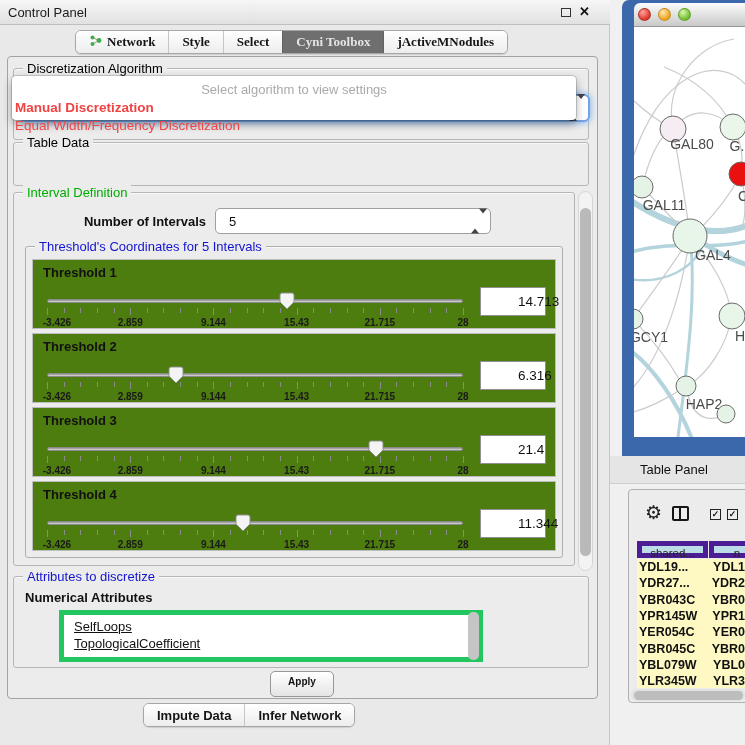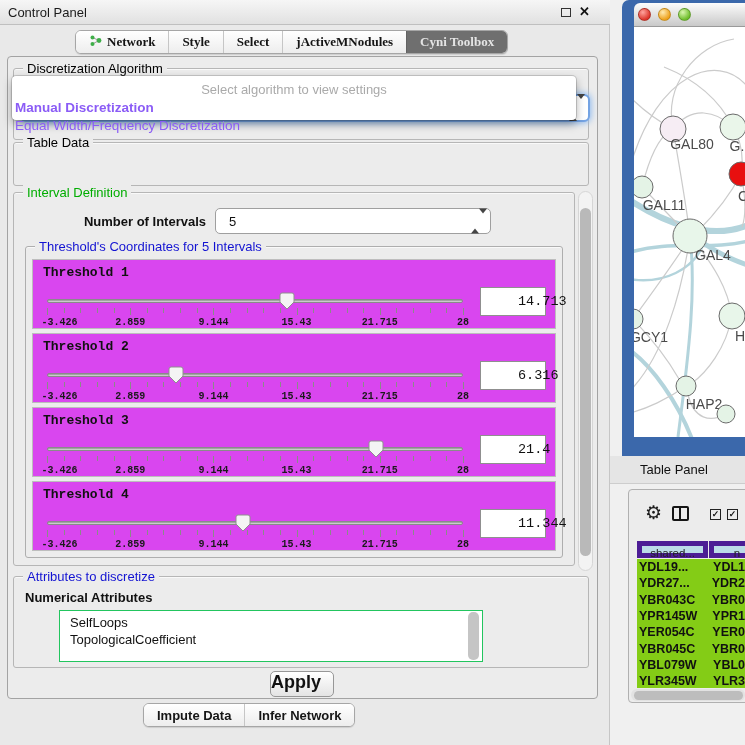--- a/index.html
+++ b/index.html
@@ -31,66 +31,66 @@
   .combo { position:absolute; background:#fff; border:1px solid #9f9f9f; border-radius:5px; font-size:13px; }
   .combo .val { position:absolute; left:10px; top:0; line-height:24px; color:#111; white-space:nowrap; }
   .stepper { position:absolute; right:10px; top:50%; transform:translateY(-50%); width:9px; }
   .stepper .up { width:0; height:0; border-left:4px solid transparent; border-right:4px solid transparent; border-bottom:5px solid #444; margin:0 auto 3px; }
   .stepper .dn { width:0; height:0; border-left:4px solid transparent; border-right:4px solid transparent; border-top:5px solid #444; margin:0 auto; }
 
   .algo-combo { left:20px; top:94px; width:570px; height:28px; background:#fff; border:2px solid #74a3e3; border-radius:6px; box-shadow:0 0 6px 1px #8db9ef; }
 
   .popup { left:12px; top:76px; width:564px; height:44px; background:#fff; border-radius:4px; box-shadow:0 4px 10px rgba(0,0,0,.35), 0 0 0 1px rgba(0,0,0,.15); }
   .pp-placeholder { position:absolute; left:0; top:6px; width:100%; text-align:center; color:#aaa; font-size:13px; }
-  .pp-opt { position:absolute; left:3px; font-size:13.5px; color:#8b5cf6; white-space:nowrap; }
+  .pp-opt { position:absolute; left:3px; font-size:13.5px; color:#ef4444; white-space:nowrap; }
 
   
   .vscroll-track { left:578px; top:191px; width:15px; height:380px; background:#f3f3f3; border:1px solid #d6d6d6; border-radius:8px; }
   .vscroll-thumb { left:580px; top:208px; width:11px; height:348px; background:#b9b9b9; border-radius:6px; }
 
   .num-label { left:70px; top:214px; width:136px; text-align:right; font-weight:bold; font-size:13px; }
 
-  .thr-box { position:absolute; left:6px; width:524px; height:70px; border:1px solid #bdbdbd; background:#d946ef;font-family:Liberation Mono, monospace; }
+  .thr-box { position:absolute; left:6px; width:524px; height:70px; border:1px solid #bdbdbd; background:#4d7c0f; }
   .thr-label { position:absolute; left:10px; top:5px; font-weight:bold; font-size:13px; }
   .thr-slider { position:absolute; left:14px; top:32px; width:416px; height:36px; }
   .track { position:absolute; left:0; right:0; top:7px; height:4px; background:linear-gradient(#8f8f8f,#dedede); border:1px solid #8a8a8a; border-radius:3px; }
   .thumb { position:absolute; top:0; width:16px; height:18px; }
   .ticks { position:absolute; left:0; right:0; top:16px; height:8px; }
   .tick { position:absolute; top:0; width:1px; height:5px; background:#8a8a8a; }
   .tick.major { height:7px; }
   .scale { position:absolute; left:0; right:0; top:25px; height:12px; }
   .scale span { position:absolute; font-size:10px; font-weight:bold; color:#1a1a1a; transform:translateX(-50%); white-space:nowrap; }
   .thr-value { position:absolute; right:9px; top:27px; width:66px; height:29px; background:#fff; border:1px solid #8f8f8f; font-size:13.5px; text-align:right; line-height:27px; padding-right:7px;padding-left:37px; }
 
   .numattr-label { left:25px; top:590px; font-weight:bold; font-size:13px; }
-  .attr-list { left:59px; top:610px; width:424px; height:52px; background:#fff; border:1px solid #22c55e; overflow:hidden; padding:3px 0 0 10px; }
+  .attr-list { left:59px; top:610px; width:424px; height:52px; background:#fff; border:5px solid #22c55e; overflow:hidden; padding:3px 0 0 10px;text-decoration:underline; }
   .attr-item { font-size:13px; line-height:17px; white-space:nowrap; }
   .list-scroll { left:468px; top:612px; width:11px; height:48px; background:#c5c5c5; border-radius:5px; }
 
-  .apply-btn { left:270px; top:671px; width:64px; height:26px; border:1px solid #979797; border-radius:5px; background:linear-gradient(#ffffff,#e4e4e4); font-size:18px; font-weight:bold; line-height:20px; }
+  .apply-btn { left:270px; top:671px; width:64px; height:26px; border:1px solid #979797; border-radius:5px; background:linear-gradient(#ffffff,#e4e4e4); font-size:10px; font-weight:bold; text-align:center; line-height:20px; }
 
   
   .right-bg { left:610px; top:0; width:135px; height:745px; background:#f0f0f0; }
   .net-window { left:622px; top:0; width:123px; height:456px; background:#3b68ab; border-radius:7px 0 0 0; }
   .net-titlebar { left:634px; top:3px; width:111px; height:24px; background:linear-gradient(#fcfcfc,#c9c9c9); border-radius:6px 0 0 0; border-bottom:1px solid #9a9a9a; }
   .light { position:absolute; top:8px; width:13px; height:13px; border-radius:50%; }
   .light.red    { left:638px; background:radial-gradient(circle at 35% 30%, #ffa49e, #dd362c 70%); border:1px solid rgba(130,25,15,.55); }
   .light.yellow { left:658px; background:radial-gradient(circle at 35% 30%, #ffeab0, #eea21d 70%); border:1px solid rgba(150,100,0,.5); }
   .light.green  { left:678px; background:radial-gradient(circle at 35% 30%, #d9f6ae, #6fbe2c 70%); border:1px solid rgba(60,110,20,.5); }
   .net-canvas { left:634px; top:27px; width:111px; height:410px; background:#fff; overflow:hidden; }
 
   .tp-header { left:610px; top:456px; width:135px; height:28px; background:#e5e5e5; border-bottom:1px solid #cdcdcd; }
   .tp-title { left:640px; top:462px; font-size:13px; color:#111; }
   .tp-card { left:628px; top:489px; width:130px; height:214px; background:#ececec; border:1px solid #b0b0b0; border-radius:4px; }
   .gear-glyph { left:645px; top:501px; font-size:19px; color:#1c1c1c; }
   .cols-icon { left:672px; top:506px; width:17px; height:15px; border:2px solid #151515; border-radius:2px; }
   .cols-icon::after { content:""; position:absolute; left:5px; top:0; width:2px; height:11px; background:#151515; }
   .chk { position:absolute; top:509px; width:11px; height:11px; border:1.5px solid #222; font-size:9px; line-height:9px; text-align:center; color:#111; font-weight:bold; }
   .th-cell { position:absolute; top:541px; height:17px; background:#bcdce8; border:5px solid #4c1d95; font-size:11.5px; text-align:center; line-height:15px; color:#222; }
-  .tp-rows { left:637px; top:559px; width:108px; height:129px; background:#84cc16; overflow:hidden; font-size:12.5px; font-weight:bold; color:#111; }
+  .tp-rows { left:637px; top:559px; width:108px; height:129px; background:#fef9c3; overflow:hidden; font-size:12.5px; font-weight:bold; color:#111; }
   .tp-row { height:16.3px; display:flex; align-items:center; }
   .tp-row .c1 { width:72px; padding-left:2px; white-space:nowrap; overflow:hidden; }
   .tp-row .c2 { padding-left:5px; white-space:nowrap; }
   .tp-hscroll { left:631px; top:689px; width:114px; height:12px; background:#e2e2e2; border-radius:6px; }
   .tp-hthumb { left:634px; top:690.5px; width:109px; height:9px; background:#bdbdbd; border-radius:5px; }
 </style>
 </head>
 <body>
 
 <div class="stage">
@@ -110,25 +110,25 @@
               <circle cx="10" cy="6.5" r="2.4" fill="#3fae49"></circle>
             </svg></span>
           <span>Network</span>
         </div>
         <div class="tab">
           <span>Style</span>
         </div>
         <div class="tab">
           <span>Select</span>
         </div>
-        <div class="tab">
-          <span>jActiveMNodules</span>
-        </div>
         <div class="tab active">
           <span>Cyni Toolbox</span>
+        </div>
+        <div class="tab">
+          <span>jActiveMNodules</span>
         </div>
       </div>
 
     <div class="abs content"></div>
 
     <div class="group" style="left:13px; top:68px; width:576px; height:72px;">
       <span class="group-label">Discretization Algorithm</span>
     </div>
     <div class="abs algo-combo">
       <span class="stepper"><span class="up"></span><span class="dn"></span></span>

